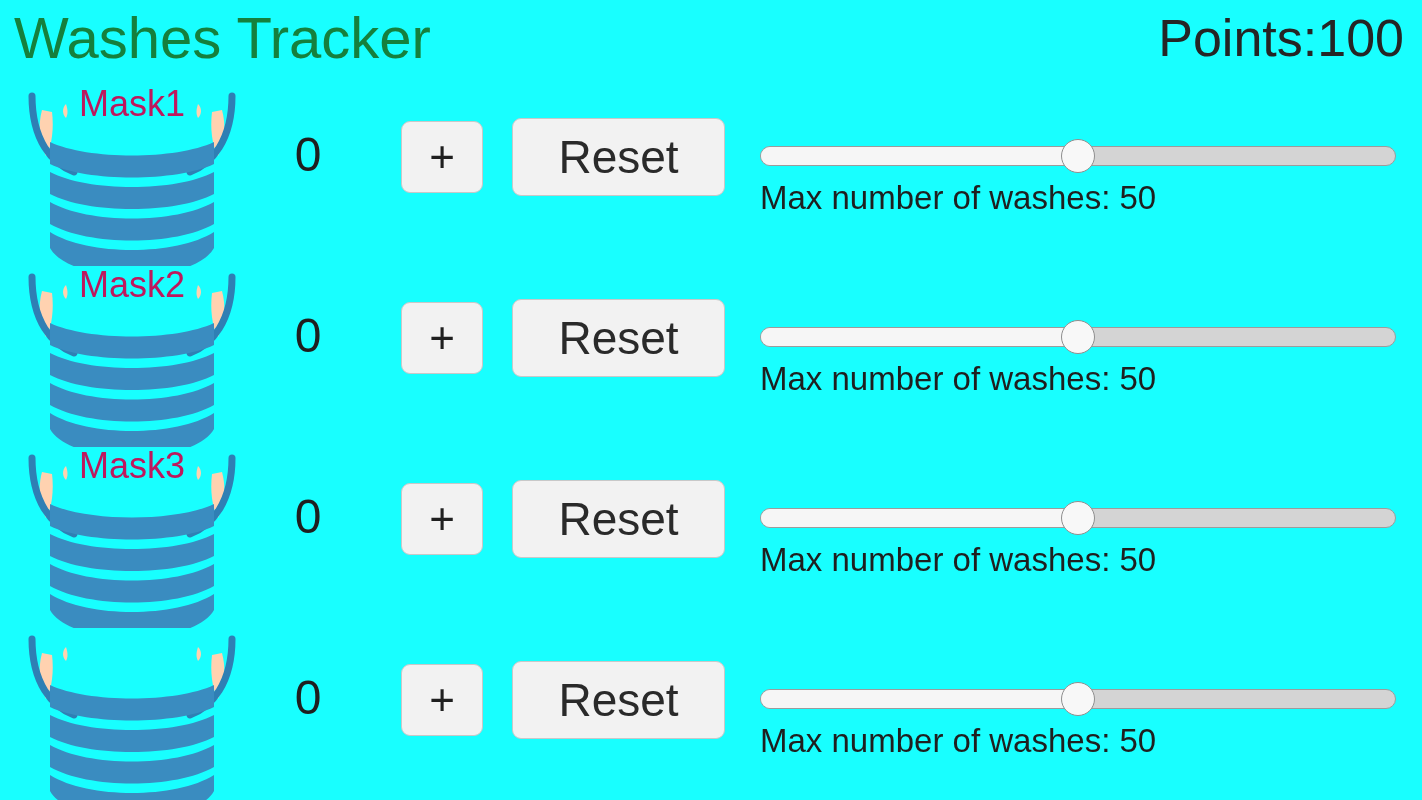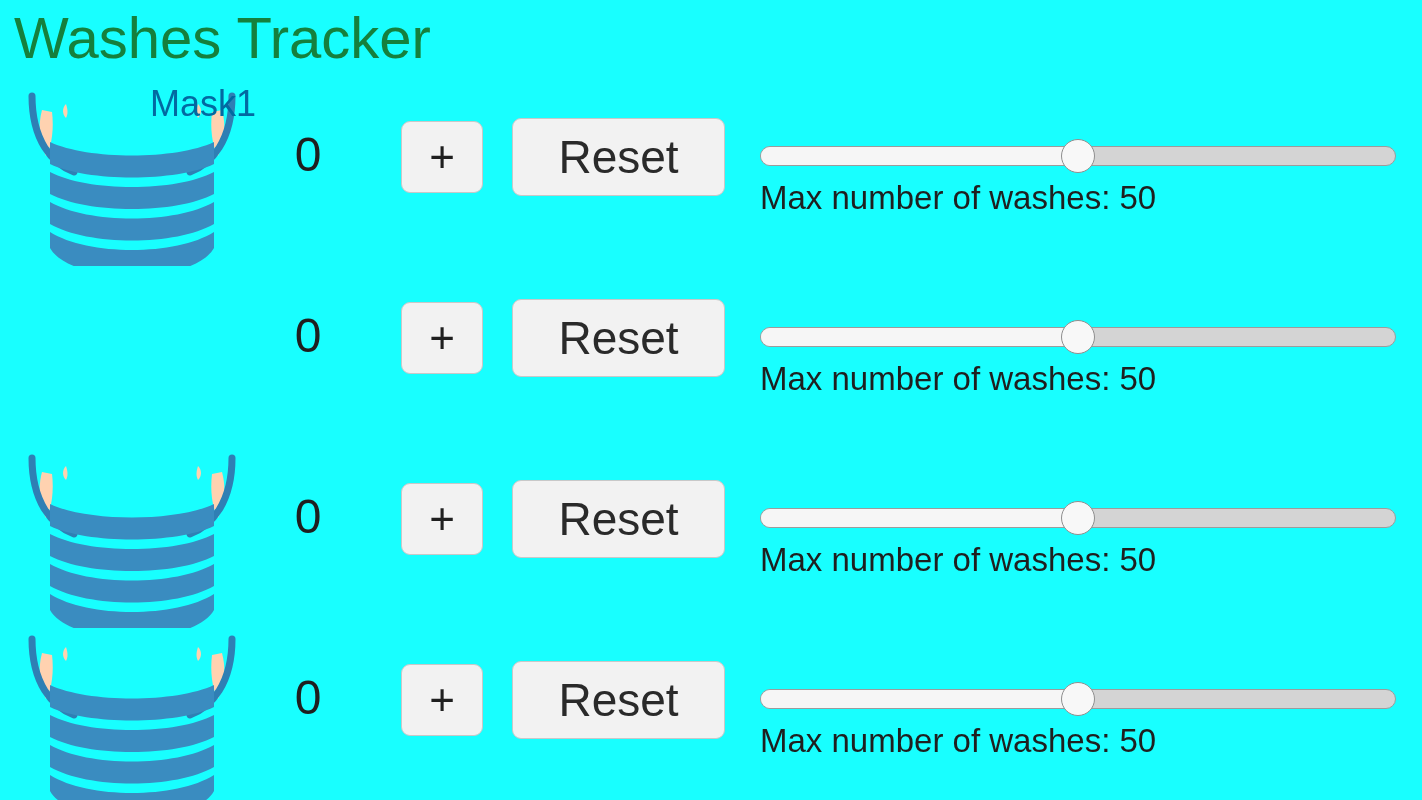--- a/index.html
+++ b/index.html
@@ -71,24 +71,24 @@
     top: 2px;
     width: 248px;
     height: 186px;
     display: block;
   }
   .mask-label {
     position: absolute;
     left: 0;
     top: 6px;
     width: 248px;
-    text-align: right;
+    text-align: center;
     font-size: 36px;
     line-height: 40px;
-    color: #0369a1;
+    color: #be185d;
     z-index: 4;
     pointer-events: none;
   }
 
   
   .counter {
     position: absolute;
     left: 281px;
     top: 50px;
     width: 54px;
@@ -188,20 +188,21 @@
     line-height: 40px;
     color: #1f1f1f;
     white-space: nowrap;
   }
 </style>
 </head>
 <body style="background: rgb(24, 255, 255);">
 
 <div class="header">
   <div class="app-title">Washes Tracker</div>
+  <div class="points">Points:100</div>
 </div>
 
 <div class="rows">
   <div class="mask-row">
     <div class="mask-cell">
       <svg class="mask-svg" viewBox="0 0 248 186">
 
         <path d="M34 30 C30 44 31 62 38 76 C44 66 46 48 44 32 Z" fill="#ffd2b0"></path>
 
         <path d="M214 30 C218 44 217 62 210 76 C204 66 202 48 204 32 Z" fill="#ffd2b0"></path>
@@ -231,36 +232,20 @@
     <div class="slider-cell">
       <div class="slider-track">
         <div class="slider-fill" style="width: 50%;"></div>
       </div>
       <div class="slider-thumb" style="left: 50%;"></div>
       <div class="slider-caption">Max number of washes: 50</div>
     </div>
   </div>
 
   <div class="mask-row">
-
-    <div class="counter">0</div>
-
-    <button class="plus-btn">+</button>
-    <button class="reset-btn">Reset</button>
-
-    <div class="slider-cell">
-      <div class="slider-track">
-        <div class="slider-fill" style="width: 50%;"></div>
-      </div>
-      <div class="slider-thumb" style="left: 50%;"></div>
-      <div class="slider-caption">Max number of washes: 50</div>
-    </div>
-  </div>
-
-  <div class="mask-row">
     <div class="mask-cell">
       <svg class="mask-svg" viewBox="0 0 248 186">
 
         <path d="M34 30 C30 44 31 62 38 76 C44 66 46 48 44 32 Z" fill="#ffd2b0"></path>
 
         <path d="M214 30 C218 44 217 62 210 76 C204 66 202 48 204 32 Z" fill="#ffd2b0"></path>
 
         <path d="M24 16 C24 60 44 84 66 92" stroke="#2f7fb4" stroke-width="7" fill="none" stroke-linecap="round"></path>
 
         <path d="M224 16 C224 60 204 84 182 92" stroke="#2f7fb4" stroke-width="7" fill="none" stroke-linecap="round"></path>
@@ -268,20 +253,21 @@
         <path d="M58 24 C60 30 60 34 58 38 C54 34 54 28 58 24 Z" fill="#ffd2b0"></path>
         <path d="M190 24 C188 30 188 34 190 38 C194 34 194 28 190 24 Z" fill="#ffd2b0"></path>
 
         <g fill="#3a8cc0">
           <path d="M42 62 C80 80 168 80 206 62 L206 84 C168 102 80 102 42 84 Z"></path>
           <path d="M42 92 C80 112 168 112 206 92 L206 114 C168 134 80 134 42 114 Z"></path>
           <path d="M42 122 C80 144 168 144 206 122 L206 144 C168 166 80 166 42 144 Z"></path>
           <path d="M42 152 C80 176 168 176 206 152 L206 168 C196 186 160 196 124 196 C88 196 52 186 42 168 Z"></path>
         </g>
       </svg>
+      <div class="mask-label">Mask2</div>
     </div>
 
     <div class="counter">0</div>
 
     <button class="plus-btn">+</button>
     <button class="reset-btn">Reset</button>
 
     <div class="slider-cell">
       <div class="slider-track">
         <div class="slider-fill" style="width: 50%;"></div>
@@ -306,28 +292,67 @@
         <path d="M58 24 C60 30 60 34 58 38 C54 34 54 28 58 24 Z" fill="#ffd2b0"></path>
         <path d="M190 24 C188 30 188 34 190 38 C194 34 194 28 190 24 Z" fill="#ffd2b0"></path>
 
         <g fill="#3a8cc0">
           <path d="M42 62 C80 80 168 80 206 62 L206 84 C168 102 80 102 42 84 Z"></path>
           <path d="M42 92 C80 112 168 112 206 92 L206 114 C168 134 80 134 42 114 Z"></path>
           <path d="M42 122 C80 144 168 144 206 122 L206 144 C168 166 80 166 42 144 Z"></path>
           <path d="M42 152 C80 176 168 176 206 152 L206 168 C196 186 160 196 124 196 C88 196 52 186 42 168 Z"></path>
         </g>
       </svg>
+      <div class="mask-label">Mask3</div>
     </div>
 
     <div class="counter">0</div>
 
     <button class="plus-btn">+</button>
     <button class="reset-btn">Reset</button>
 
     <div class="slider-cell">
       <div class="slider-track">
         <div class="slider-fill" style="width: 50%;"></div>
       </div>
       <div class="slider-thumb" style="left: 50%;"></div>
       <div class="slider-caption">Max number of washes: 50</div>
     </div>
   </div>
+
+  <div class="mask-row">
+    <div class="mask-cell">
+      <svg class="mask-svg" viewBox="0 0 248 186">
+
+        <path d="M34 30 C30 44 31 62 38 76 C44 66 46 48 44 32 Z" fill="#ffd2b0"></path>
+
+        <path d="M214 30 C218 44 217 62 210 76 C204 66 202 48 204 32 Z" fill="#ffd2b0"></path>
+
+        <path d="M24 16 C24 60 44 84 66 92" stroke="#2f7fb4" stroke-width="7" fill="none" stroke-linecap="round"></path>
+
+        <path d="M224 16 C224 60 204 84 182 92" stroke="#2f7fb4" stroke-width="7" fill="none" stroke-linecap="round"></path>
+
+        <path d="M58 24 C60 30 60 34 58 38 C54 34 54 28 58 24 Z" fill="#ffd2b0"></path>
+        <path d="M190 24 C188 30 188 34 190 38 C194 34 194 28 190 24 Z" fill="#ffd2b0"></path>
+
+        <g fill="#3a8cc0">
+          <path d="M42 62 C80 80 168 80 206 62 L206 84 C168 102 80 102 42 84 Z"></path>
+          <path d="M42 92 C80 112 168 112 206 92 L206 114 C168 134 80 134 42 114 Z"></path>
+          <path d="M42 122 C80 144 168 144 206 122 L206 144 C168 166 80 166 42 144 Z"></path>
+          <path d="M42 152 C80 176 168 176 206 152 L206 168 C196 186 160 196 124 196 C88 196 52 186 42 168 Z"></path>
+        </g>
+      </svg>
+    </div>
+
+    <div class="counter">0</div>
+
+    <button class="plus-btn">+</button>
+    <button class="reset-btn">Reset</button>
+
+    <div class="slider-cell">
+      <div class="slider-track">
+        <div class="slider-fill" style="width: 50%;"></div>
+      </div>
+      <div class="slider-thumb" style="left: 50%;"></div>
+      <div class="slider-caption">Max number of washes: 50</div>
+    </div>
+  </div>
 </div>
 
 </body></html>

